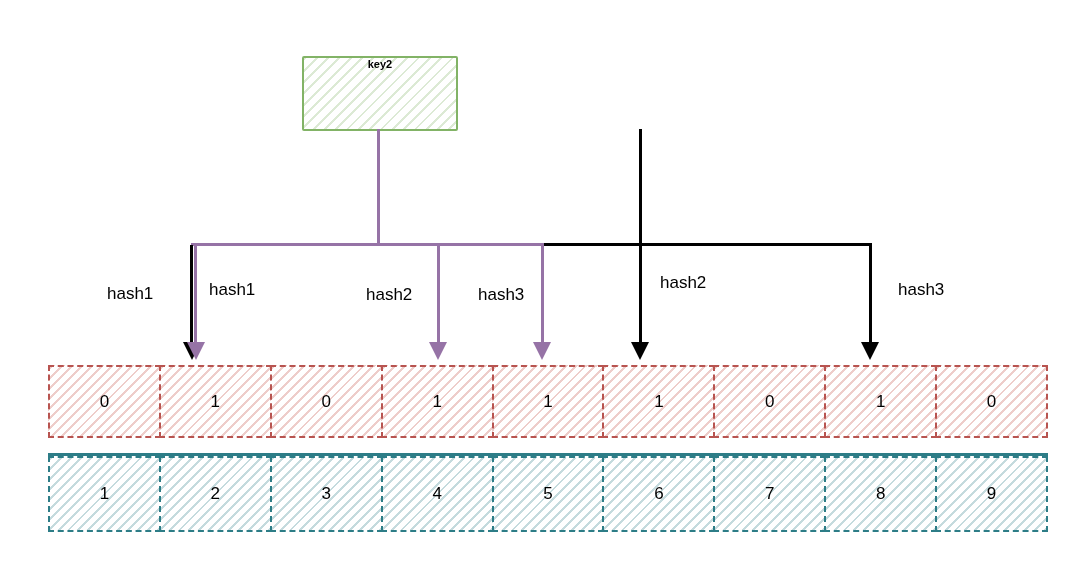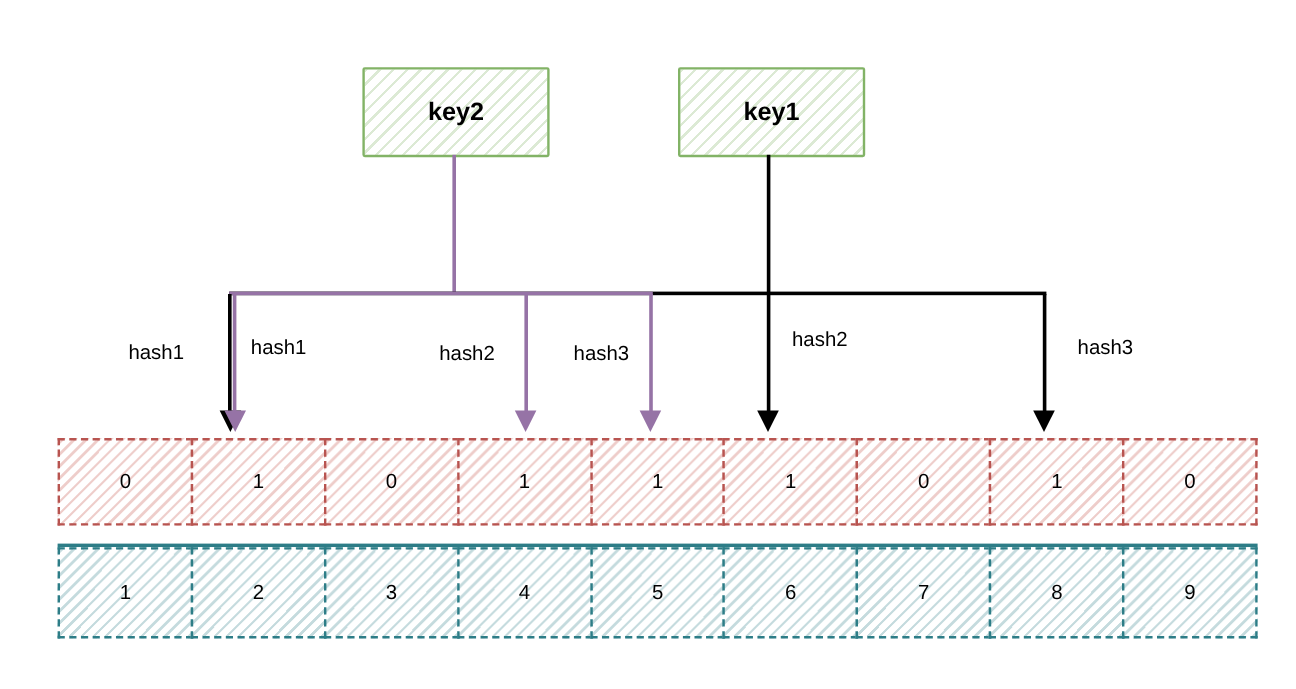--- a/index.html
+++ b/index.html
@@ -19,23 +19,23 @@
   .key-box {
     position: absolute;
     width: 152px;
     height: 71px;
     border: 2px solid #82b366;
     background-color: #ffffff;
     background-image: repeating-linear-gradient(135deg,
       rgba(130,179,102,0.28) 0px, rgba(130,179,102,0.28) 2px,
       transparent 2px, transparent 8px);
     display: flex;
-    align-items: center;
+    align-items: flex-start;
     justify-content: center;
-    font-size: 21px;
+    font-size: 11px;
     font-weight: 600;
     color: #000000;
     border-radius: 2px;
   }
   #key2-box { left: 302px; top: 56px; }
   #key1-box { left: 565px; top: 56px; }
 
   
   .line { position: absolute; }
   .purple { background: #9673a6; }
@@ -106,23 +106,20 @@
   }
 </style>
 </head>
 <body>
 
 <div class="canvas">
 
   <div class="key-box" id="key2-box">
     <span>key2</span>
   </div>
-  <div class="key-box" id="key1-box">
-    <span>key1</span>
-  </div>
 
   <div class="line purple" style="left:377px; top:129px; width:3px; height:116px;"></div>
   <div class="line black" style="left:639px; top:129px; width:3px; height:215px;"></div>
 
   <div class="line black" style="left:191px; top:243px; width:681px; height:3px;"></div>
   <div class="line purple" style="left:191px; top:243px; width:353px; height:3px;"></div>
 
   <div class="line black" style="left:190px; top:245px; width:3px; height:99px;"></div>
   <div class="arrowhead" style="left:183px; top:342px;"></div>
   <div class="line purple" style="left:194px; top:245px; width:3px; height:99px;"></div>

